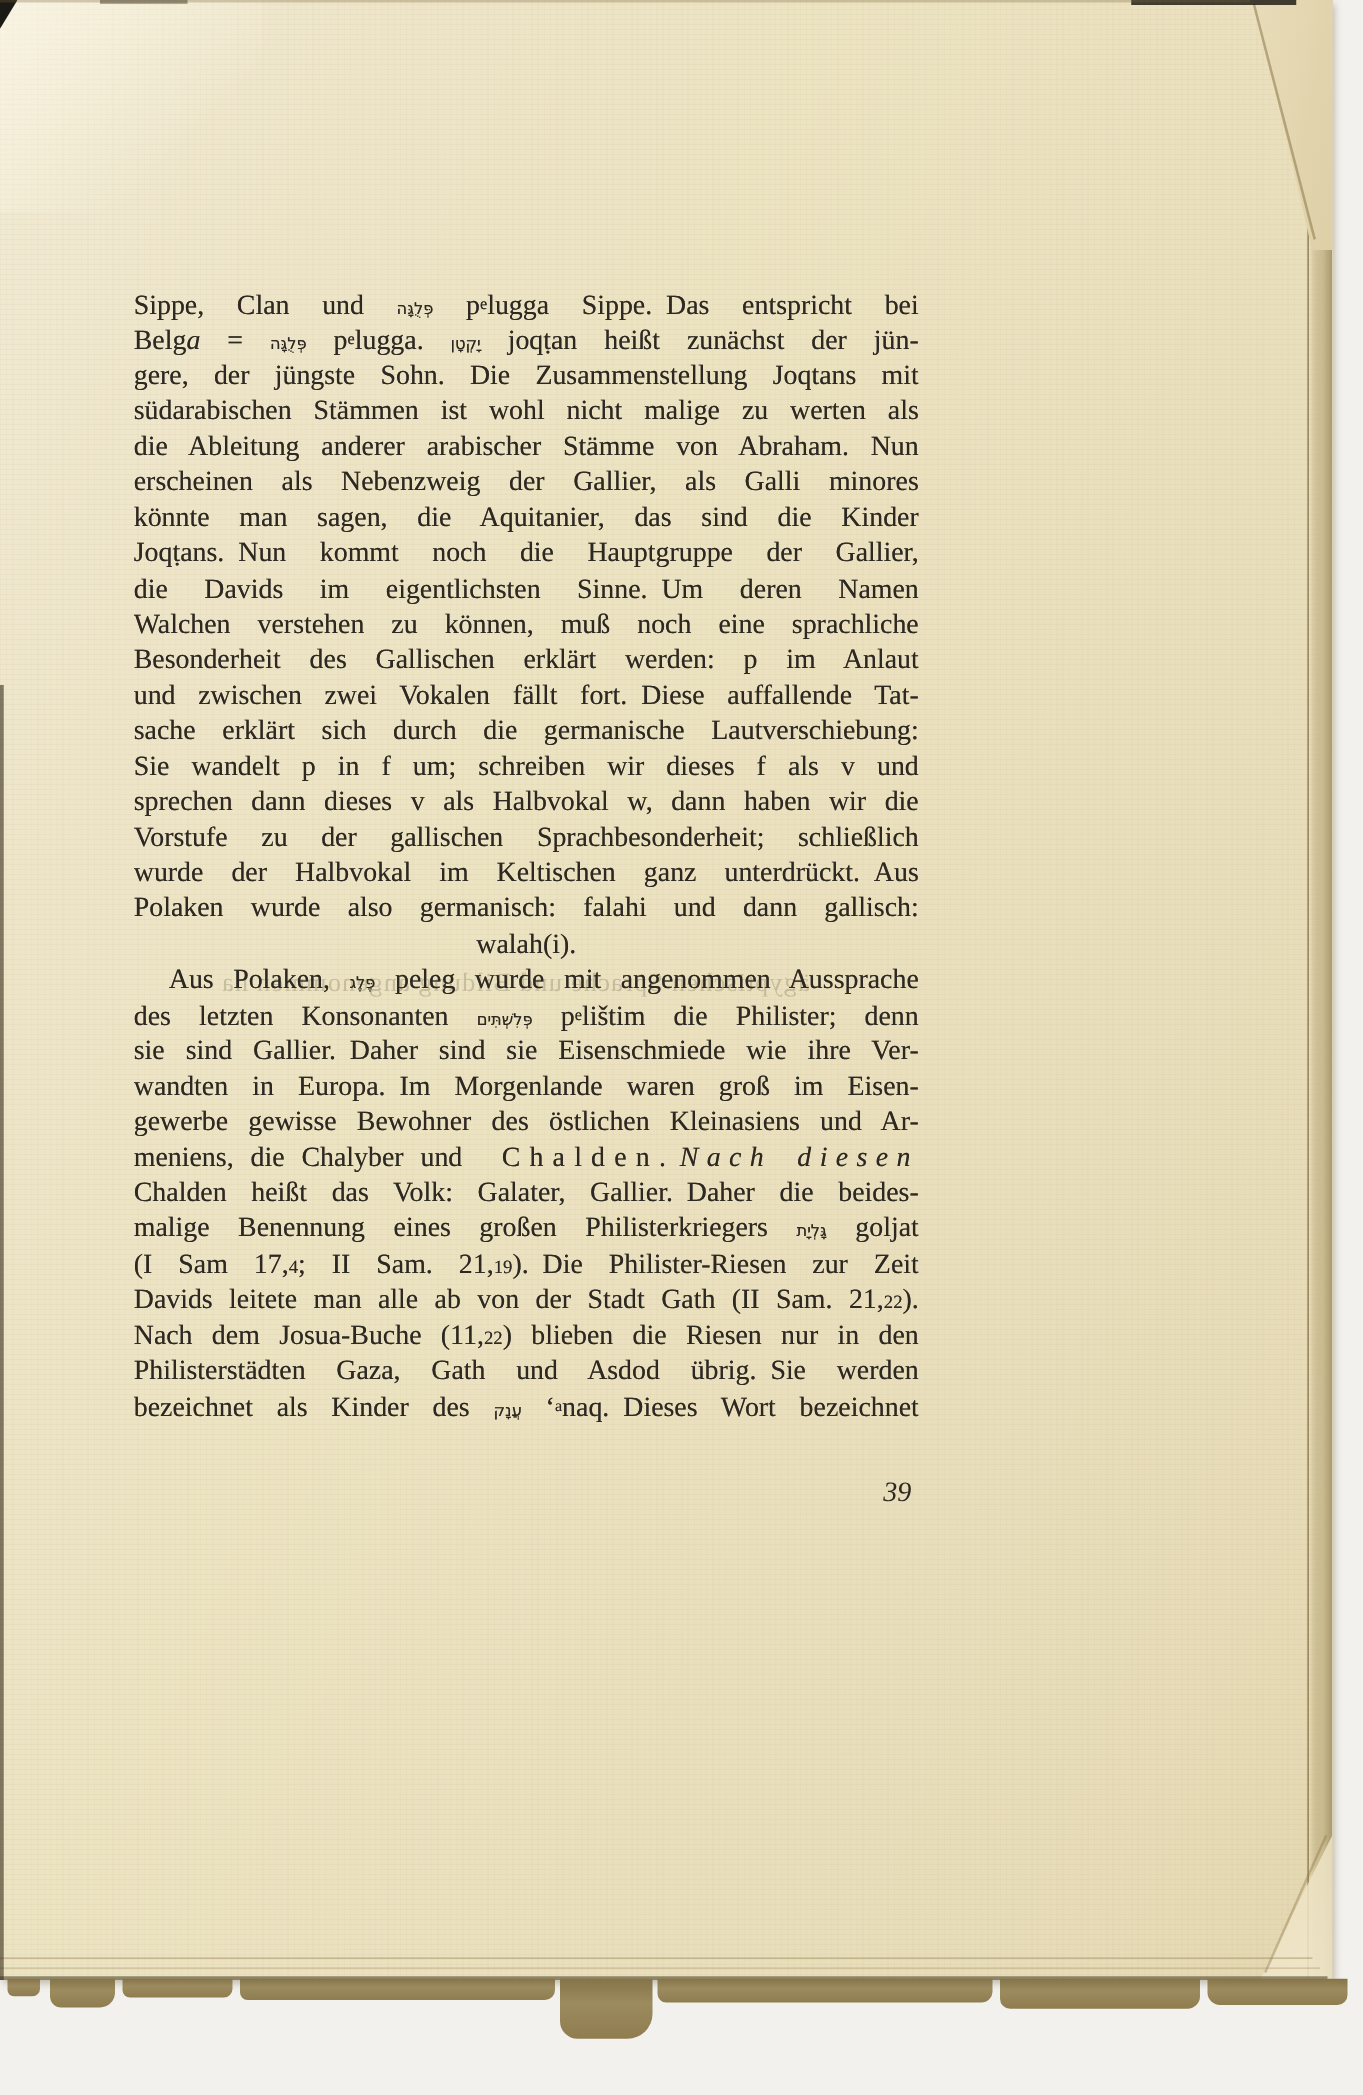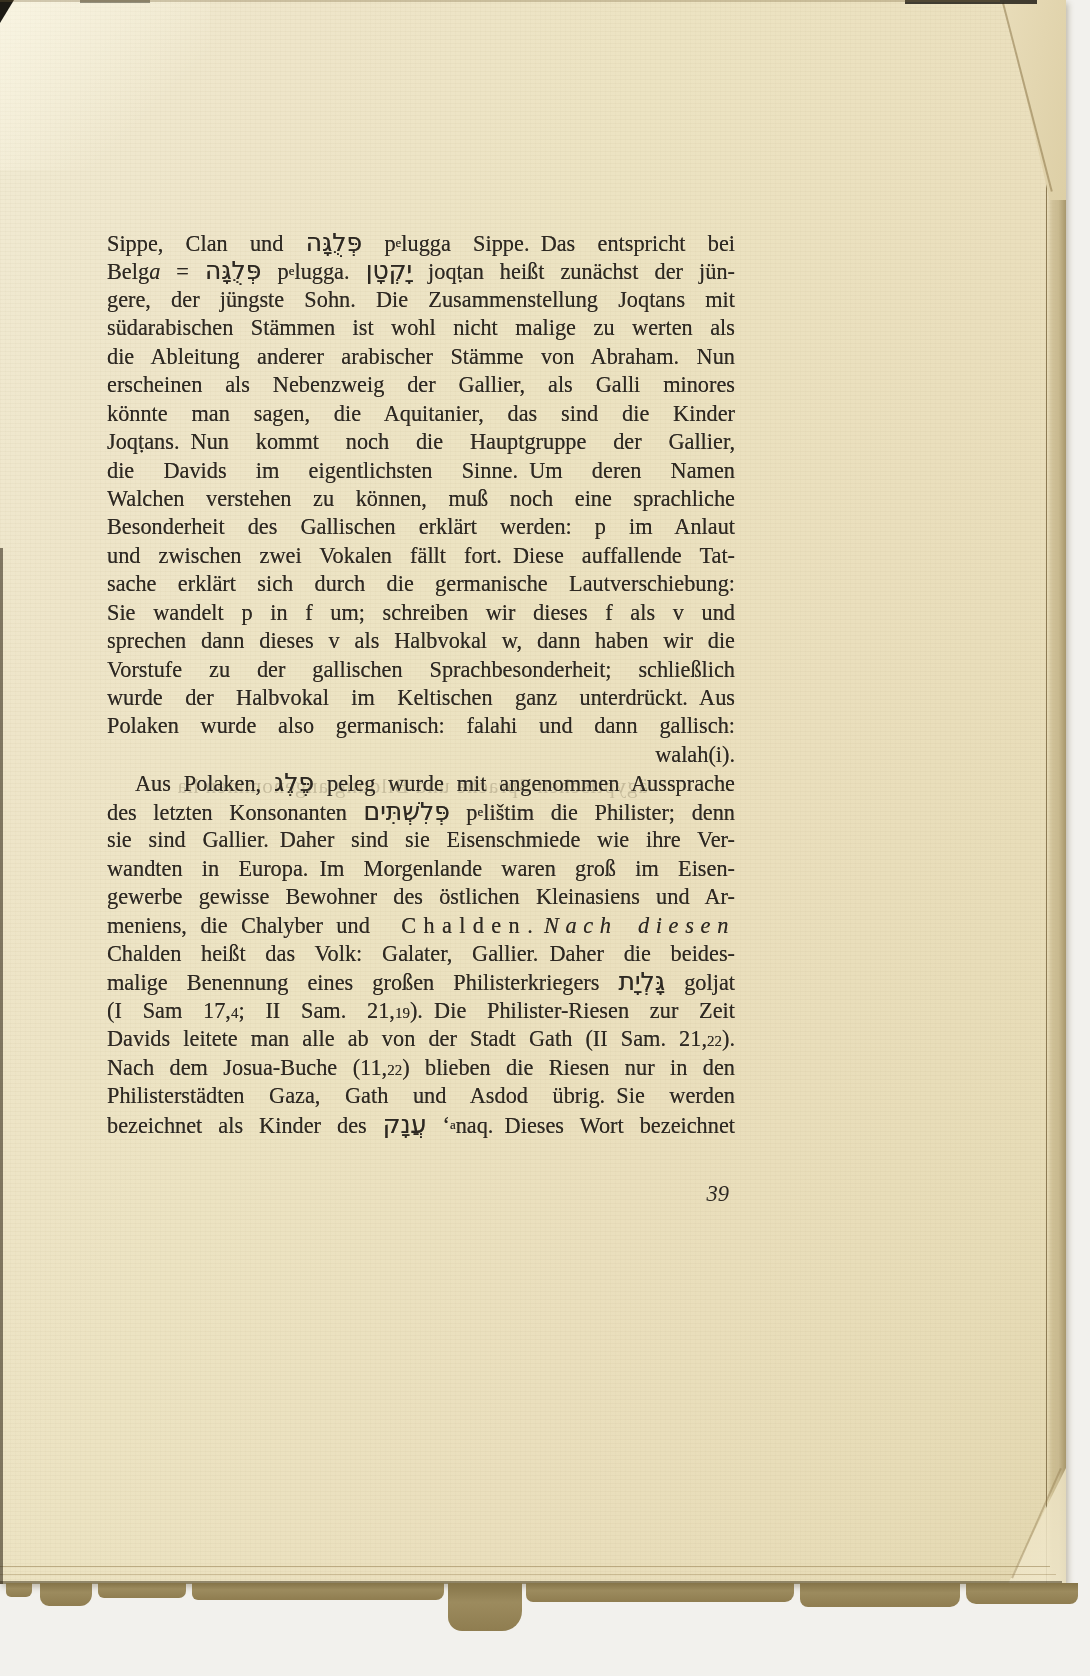--- a/index.html
+++ b/index.html
@@ -73,24 +73,24 @@
     white-space:nowrap; overflow:hidden;
   }
   
   .text {
     position:absolute; left:107px; top:229px; width:628px;
     font-size:22.3px; line-height:28.45px; color:#2d2822;
     text-shadow:0 0 .4px rgba(46,41,34,.65);
   }
   .line { height:28.45px; overflow:hidden; text-align:justify; }
   .line::after { content:""; display:inline-block; width:100%; height:0; }
-  .line.nojust { text-align:right; }
+  .line.nojust { text-align:center; }
   .line.nojust::after { content:none; }
   .line.indent { text-indent:28px; }
-  .heb { font-family:"DejaVu Sans",sans-serif; font-size:25px; }
+  .heb { font-family:"DejaVu Sans",sans-serif; font-size:13px; }
   .sup { font-size:13px; vertical-align:4px; }
   .vn  { font-size:15px; }
   .ital { font-style:italic; }
   .sperr { letter-spacing:.33em;margin-left:18px; }
   .isperr { font-style:italic; letter-spacing:.3em; }
   .pagenum {
     position:absolute; left:107px; top:1181px; width:628px;
     text-align:right; padding-right:6px; box-sizing:border-box;
     font-size:22.5px; color:#2d2822;font-style:italic;
   }

